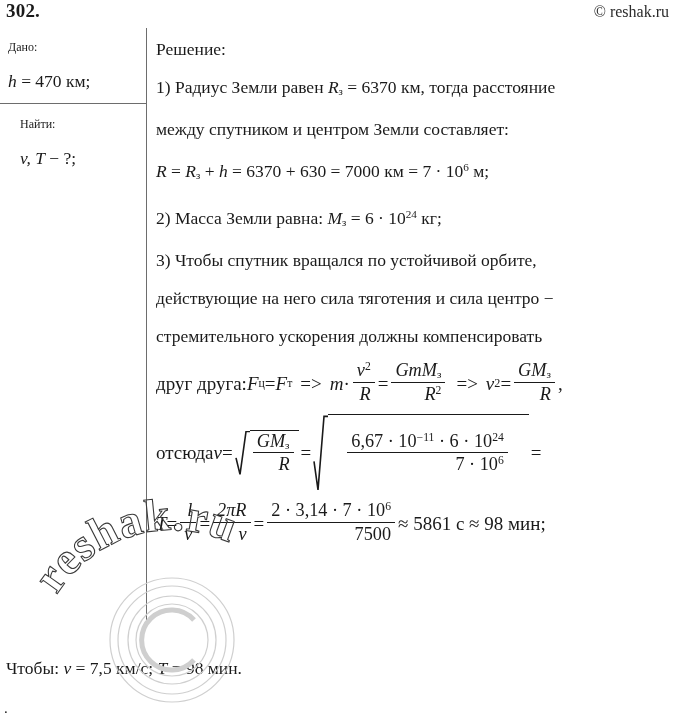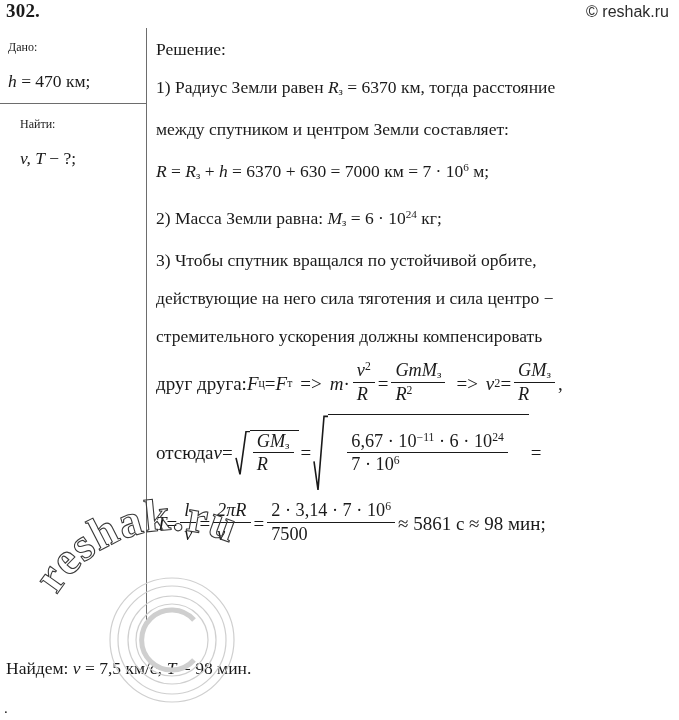--- a/index.html
+++ b/index.html
@@ -28,21 +28,21 @@
     letter-spacing: 0.2px;
   }
 
   
   #site-credit {
     position: absolute;
     right: 10px;
     top: 3px;
     font-size: 16px;
     color: #2b2b2b;
-    font-family: Liberation Sans, sans-serif;
+    font-family: Liberation Serif, serif;
   }
 
   
   #vertical-rule {
     position: absolute;
     left: 146px;
     top: 28px;
     width: 1.4px;
     height: 592px;
     background: #6d6d6d;
@@ -108,21 +108,21 @@
   sup {
     font-size: 0.64em;
     font-style: normal;
     vertical-align: 0.52em;
   }
 
   
   .frac {
     display: inline-block;
     vertical-align: middle;
-    text-align: left;
+    text-align: right;
     margin: 0 3px;
     position: relative;
     top: -1px;
   }
   .frac .num {
     display: block;
     padding: 0 4px 1px 4px;
     line-height: 1.08;
     font-size: 0.96em;
   }
@@ -333,21 +333,21 @@
     <span> = </span>
     <span class="frac">
       <span class="num"><span>2 · 3,14 · 7 · 10</span><sup>6</sup></span>
       <span class="den">7500</span>
     </span>
     <span> ≈ 5861 с ≈ 98 мин;</span>
   </div>
 
 </div>
 
-<div id="answer-line"><span>Найдем:  </span><span class="mvar">v</span><span> = 7,5 км/с; </span><span class="mvar">T</span><span> = 98 мин.</span></div>
+<div id="answer-line"><span>Чтобы:  </span><span class="mvar">v</span><span> = 7,5 км/с; </span><span class="mvar">T</span><span> = 98 мин.</span></div>
 
 <div id="trailing-dot">.</div>
 
 <div id="ghost-watermark">
   <svg width="320" height="195" viewBox="0 0 320 195">
     <defs>
       <path id="wm-arc" d="M 5,75 A 135,135 0 0 1 255,135"></path>
     </defs>
 
     <g>

